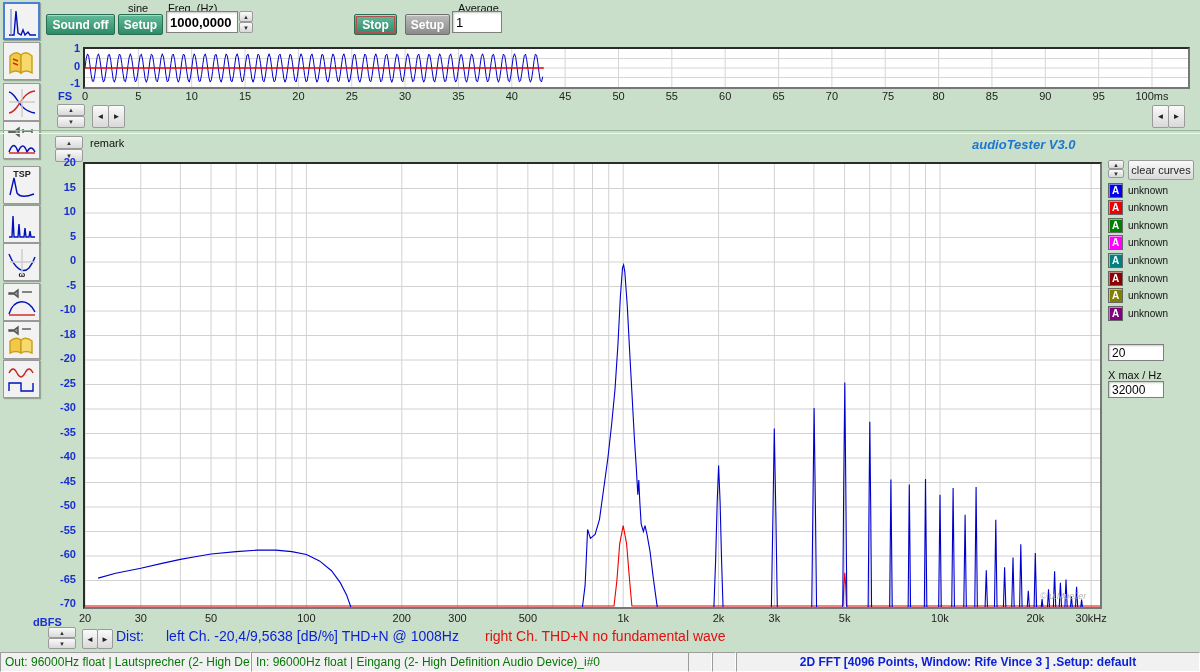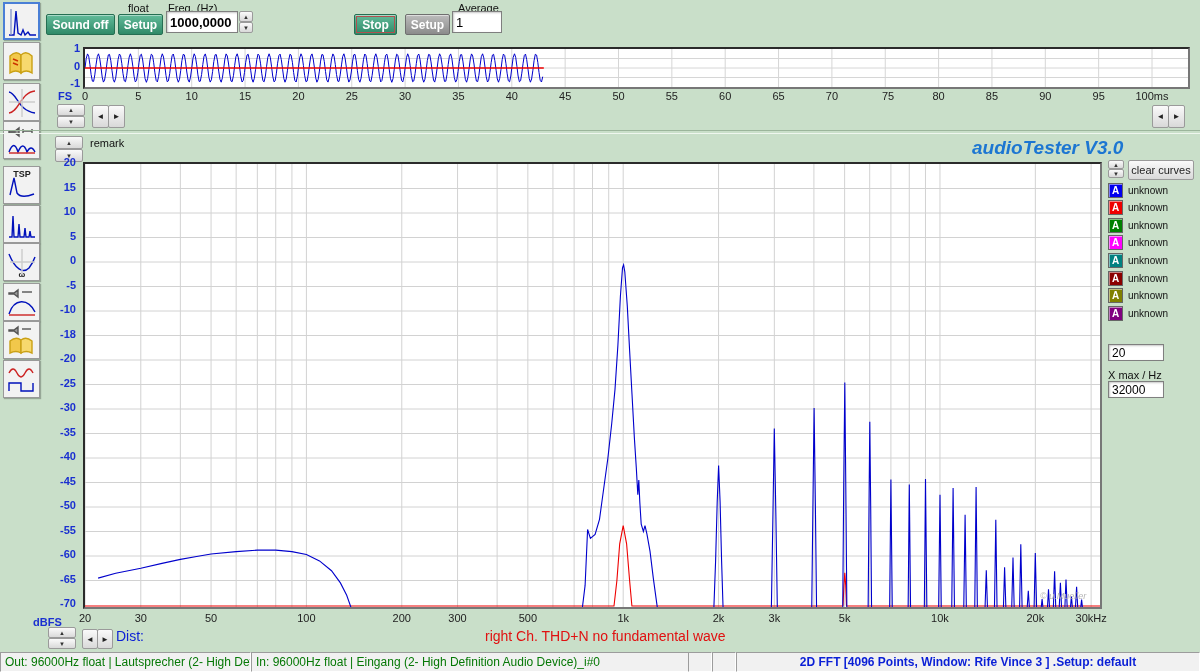--- a/index.html
+++ b/index.html
@@ -107,21 +107,21 @@
         </svg>
       </div>
       <div class="icon-btn" style="top: 360px;">
         <svg width="32" height="34" viewBox="0 0 32 34">
           <path d="M3 11 Q7 3 11 11 Q15 19 19 11 Q23 3 27 11" stroke="#cc2222" fill="none" stroke-width="1.4"></path>
           <path d="M3 29 V21 H15 V29 H27 V21" stroke="#0011bb" fill="none" stroke-width="1.4"></path>
         </svg>
       </div>
     </div>
 
-  <div class="lbl" style="left:128px;top:2px;">float</div>
+  <div class="lbl" style="left:128px;top:2px;">sine</div>
   <div class="lbl" style="left:168px;top:2px;">Freq. (Hz)</div>
   <div class="lbl" style="left:458px;top:2px;">Average</div>
 
   <div class="btn-green" style="left:46px;top:14px;width:67px;height:19px;">Sound off</div>
   <div class="btn-green" style="left:118px;top:14px;width:43px;height:19px;">Setup</div>
   <input class="inp" style="left: 166px; top: 11px; width: 72px; height: 22px; font-weight: bold;" value="1000,0000">
   <div class="spinner" style="left:239px;top:11px;width:14px;height:22px;">
     <div class="sb">▲</div>
     <div class="sb">▼</div>
   </div>
@@ -195,21 +195,21 @@
   <div class="arrbtn" style="left:1152px;top:105px;width:15px;height:21px;">◄</div>
   <div class="arrbtn" style="left:1168px;top:105px;width:15px;height:21px;">►</div>
 
   <div class="groove" style="top:130px;"></div>
 
   <div class="spinner" style="left:55px;top:136px;width:28px;height:26px;">
     <div class="sb">▲</div>
     <div class="sb">▼</div>
   </div>
   <div class="lbl" style="left:90px;top:137px;">remark</div>
-  <div class="abs" style="left:972px;top:137px;font-size:19px;font-weight:bold;font-style:italic;color:#1c76d2;">audioTester  V3.0</div>
+  <div class="abs" style="left:972px;top:137px;font-size:13px;font-weight:bold;font-style:italic;color:#1c76d2;">audioTester  V3.0</div>
 
   <div class="plotbox" style="left:83px;top:162px;width:1019px;height:447px;">
     <svg id="spec-svg" width="1015" height="443">
         <line x1="0" y1="0" x2="0" y2="443" stroke="#d2d2d2"></line>
         <line x1="55.782127045493255" y1="0" x2="55.782127045493255" y2="443" stroke="#d2d2d2"></line>
         <line x1="95.36017603987209" y1="0" x2="95.36017603987209" y2="443" stroke="#d2d2d2"></line>
         <line x1="126.05929584051161" y1="0" x2="126.05929584051161" y2="443" stroke="#d2d2d2"></line>
         <line x1="151.14230308536534" y1="0" x2="151.14230308536534" y2="443" stroke="#d2d2d2"></line>
         <line x1="172.34968353394243" y1="0" x2="172.34968353394243" y2="443" stroke="#d2d2d2"></line>
         <line x1="190.72035207974417" y1="0" x2="190.72035207974417" y2="443" stroke="#d2d2d2"></line>
@@ -296,20 +296,21 @@
   <div class="abs" style="left:33px;top:616px;font-size:11px;font-weight:bold;color:#1a2fd0;">dBFS</div>
   <div class="abs" style="left:1040px;top:591px;font-size:9px;font-style:italic;color:#b5b5b5;">© u.Mueller</div>
 
   <div class="spinner" style="left:48px;top:627px;width:28px;height:22px;">
     <div class="sb">▲</div>
     <div class="sb">▼</div>
   </div>
   <div class="arrbtn" style="left:82px;top:629px;width:14px;height:18px;">◄</div>
   <div class="arrbtn" style="left:97px;top:629px;width:14px;height:18px;">►</div>
   <div class="abs" style="left:116px;top:628px;font-size:14px;color:#0a1fd6;">Dist:</div>
+  <div class="abs" style="left:166px;top:628px;font-size:14px;color:#0a1fd6;">left Ch. -20,4/9,5638 [dB/%] THD+N  @ 1008Hz</div>
   <div class="abs" style="left:485px;top:628px;font-size:14px;color:#e01010;">right Ch. THD+N  no fundamental wave</div>
 
   <div class="spinner" style="left:1108px;top:160px;width:16px;height:18px;">
     <div class="sb">▲</div>
     <div class="sb">▼</div>
   </div>
   <div class="arrbtn" style="left:1128px;top:160px;width:64px;height:18px;font-size:11px;">clear curves</div>
   <div id="legend-list">
       <div class="legend-row" style="top: 182px;">
         <div class="legend-chip" style="background: rgb(0, 0, 238);">A</div>

